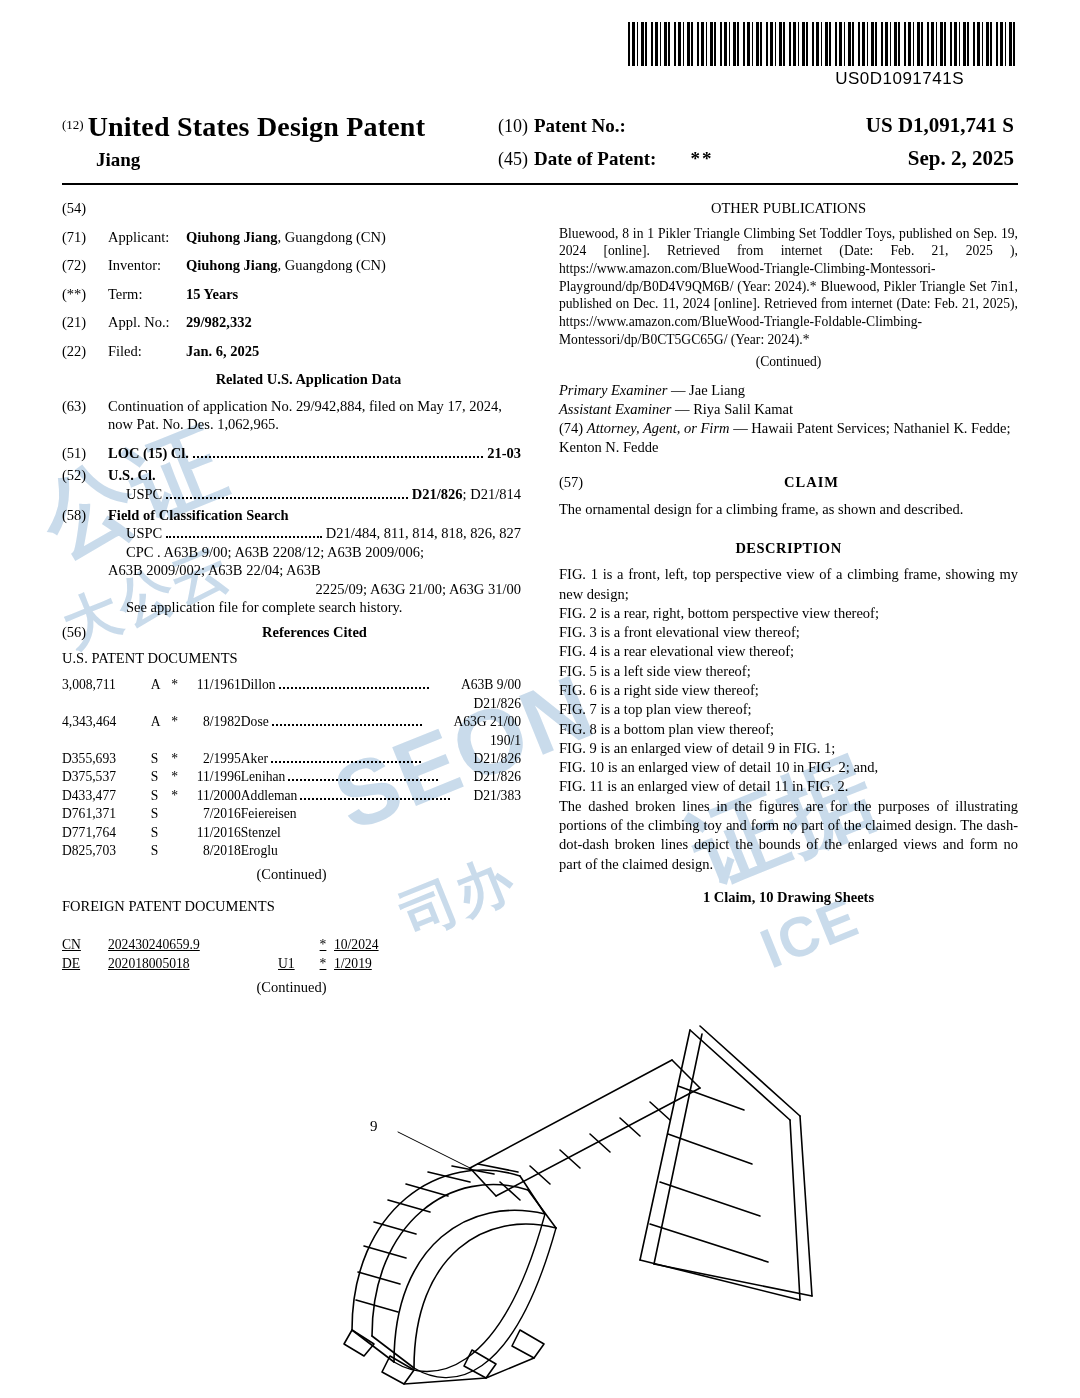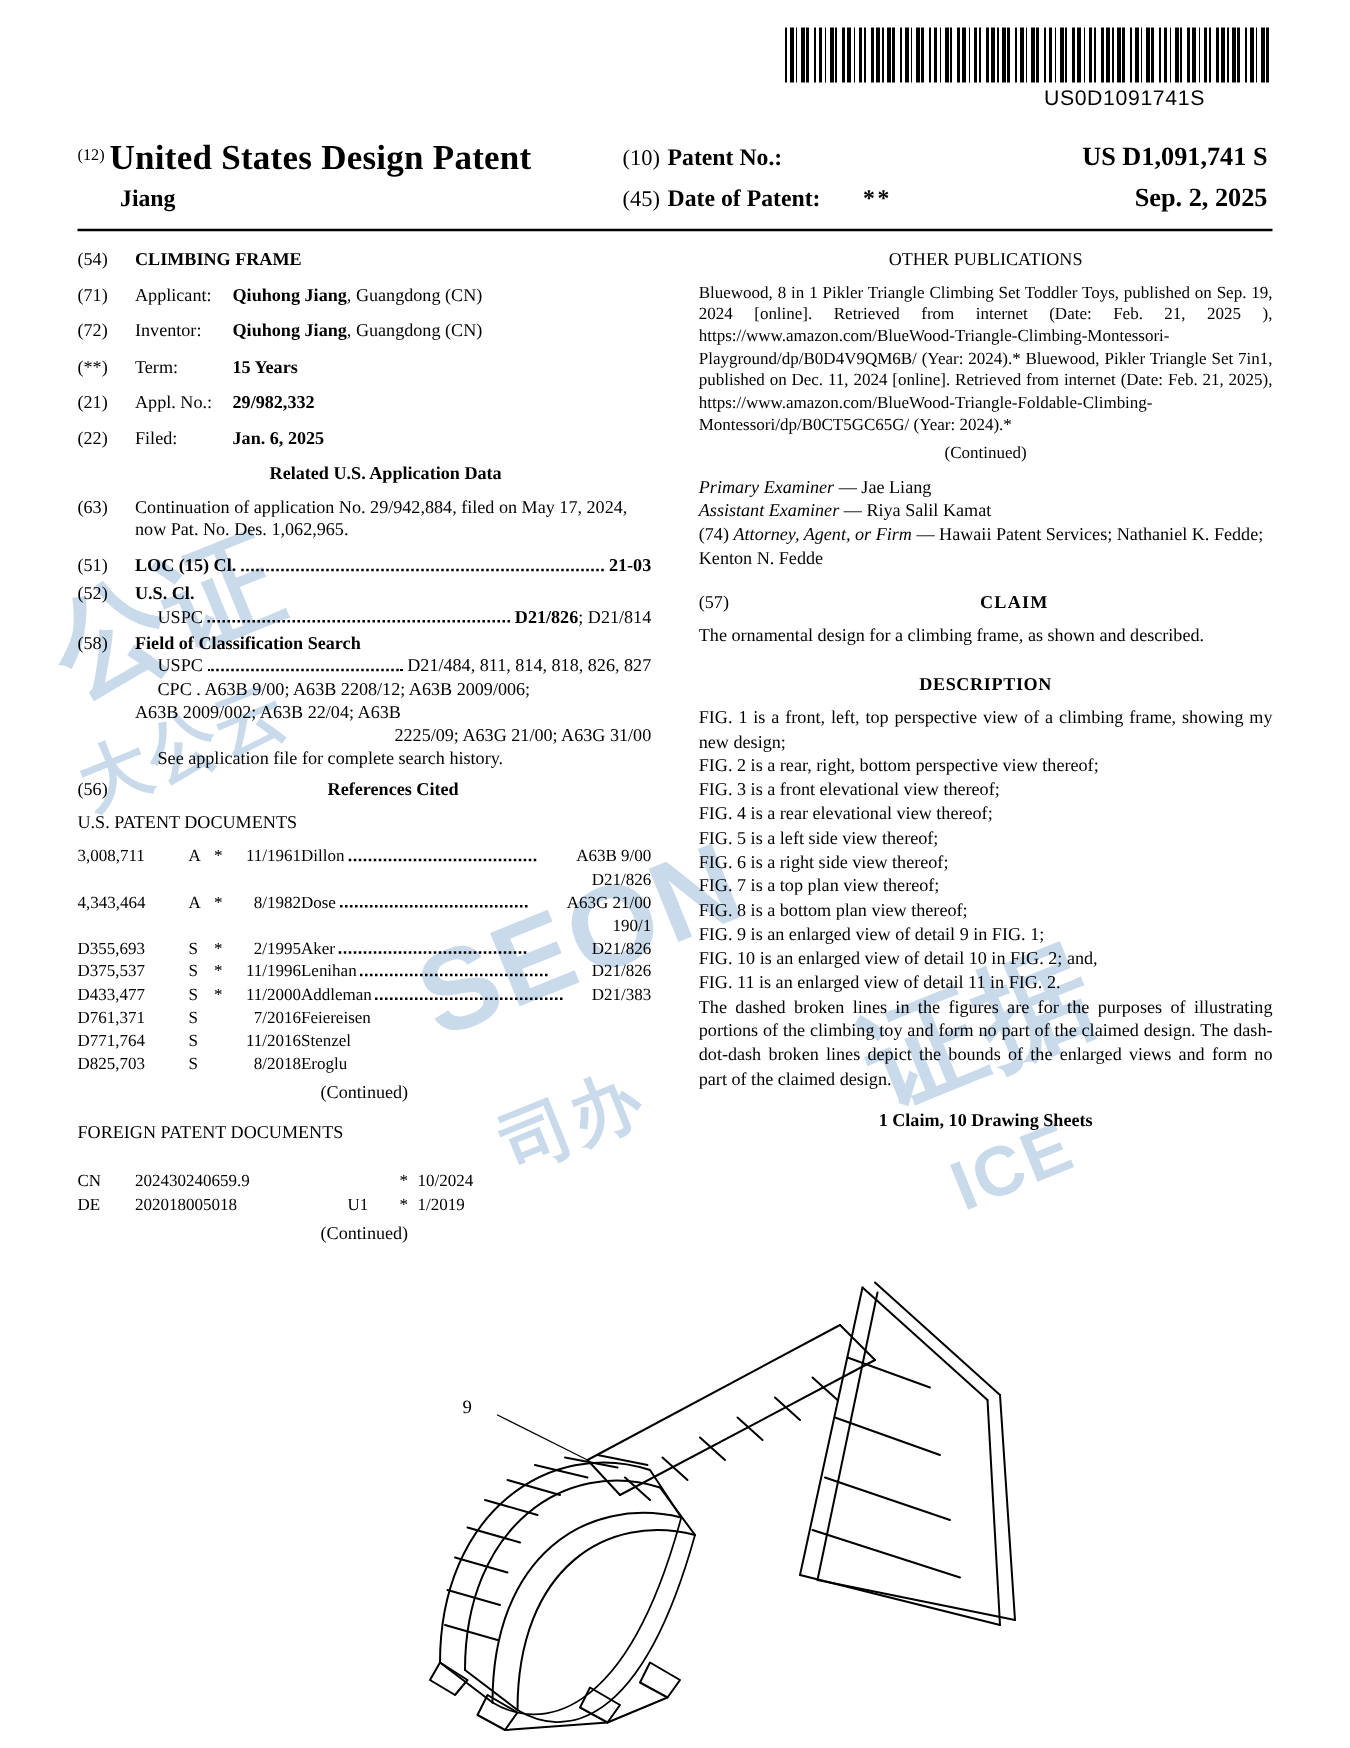--- a/index.html
+++ b/index.html
@@ -140,21 +140,21 @@
   td.rname { }
   td.rcls { text-align: right; }
   .dotfill {
     display: inline-block;
     border-bottom: 2px dotted #000;
     height: 0.72em;
     margin: 0 3px;
   }
   .contd { text-align: center; margin-top: 5px; }
 
-  table.fdocs { width: 100%; border-collapse: collapse; font-size: 13.6px; margin-top: 20px;}
+  table.fdocs { width: 100%; border-collapse: collapse; font-size: 13.6px; margin-top: 20px; text-decoration: underline;}
   table.fdocs td { padding: 0.5px 0; vertical-align: top; white-space: nowrap;}
   td.fcc { width: 46px; }
   td.fnum { width: 170px; }
   td.fkind { width: 34px; }
   td.fstar { width: 22px; text-align:center; }
   td.fdate { }
 
   .op-head { text-align: center; margin-bottom: 7px; }
   .op-body { font-size: 13.6px; line-height: 1.3; text-align: justify; }
   .examiner { margin-top: 10px; font-size: 14.5px; line-height: 1.32; }
@@ -226,21 +226,20 @@
     </div>
   </div>
   <hr class="rule">
 
   <div class="cols">
 
     <div class="col-left">
 
       <div class="fld">
         <div class="num">(54)</div>
-        <div class="body b">CLIMBING FRAME</div>
       </div>
 
       <div class="fld">
         <div class="num">(71)</div>
         <div class="body">
           <span style="display:inline-block;width:78px">Applicant:</span><span class="b">Qiuhong Jiang</span><span>, Guangdong (CN)</span>
         </div>
       </div>
 
       <div class="fld">

